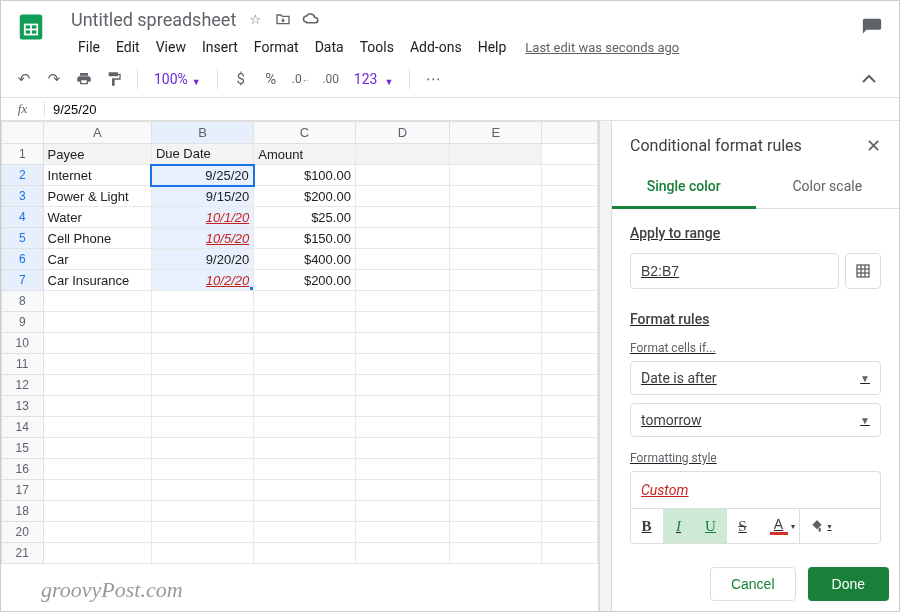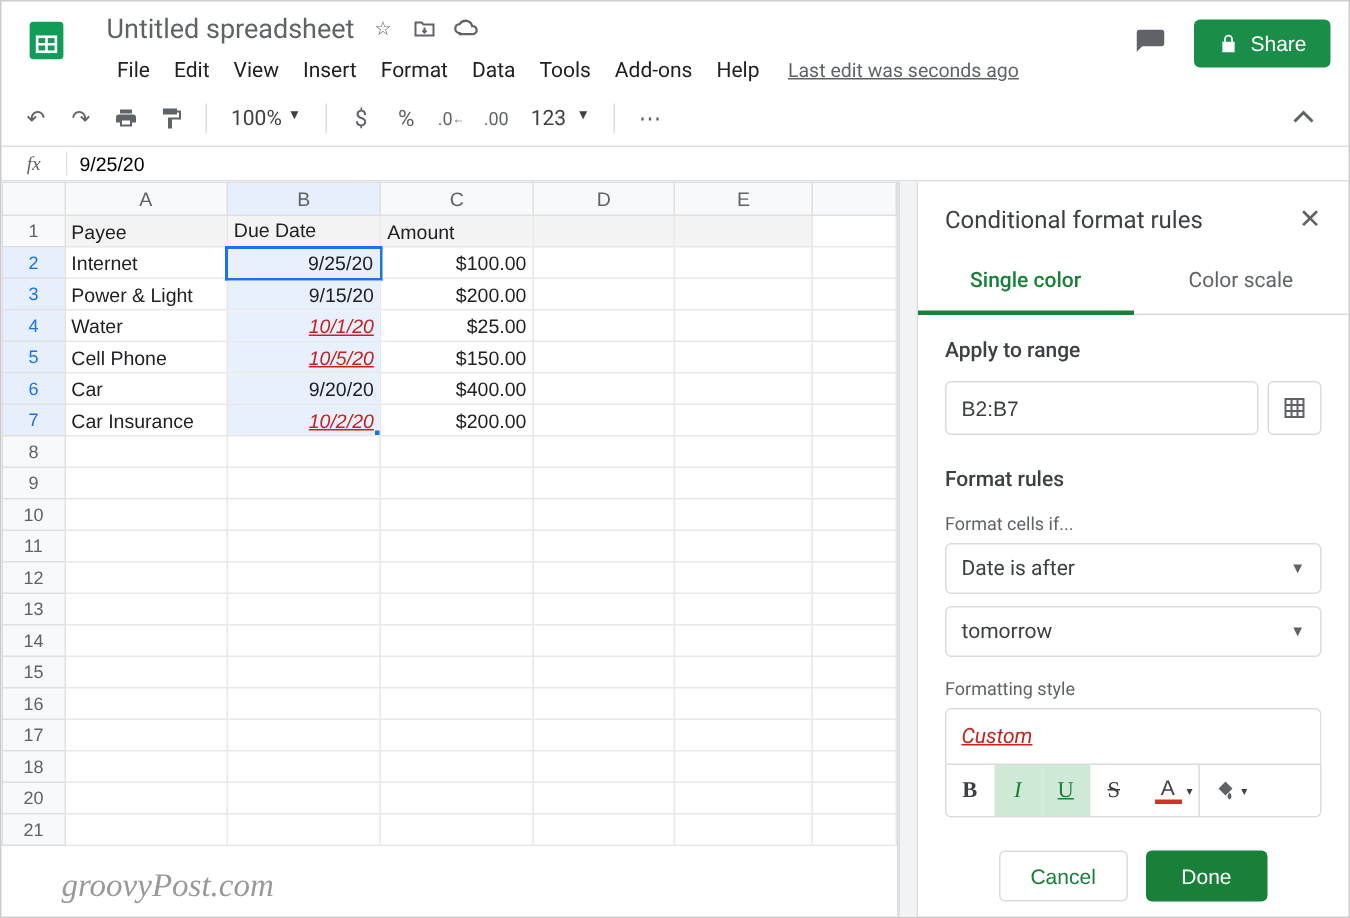--- a/index.html
+++ b/index.html
@@ -41,22 +41,22 @@
     align-items:center; gap:8px; cursor:pointer;
   }
   
   .toolbar {
     display:flex; align-items:center; gap:4px;
     padding: 4px 10px; height: 36px;
   }
   .tb-ico { width:26px; height:26px; display:flex; align-items:center;
     justify-content:center; color:#5f6368; border-radius:3px; cursor:pointer; font-size:15px; }
   .tb-sep { width:1px; height:20px; background:#dadce0; margin:0 6px; }
-  .zoom { display:flex; align-items:flex-start; gap:4px; padding:2px 6px;
-    font-size:14px; color:#404040; cursor:pointer; }
+  .zoom { display:flex; align-items:flex-end; gap:4px; padding:2px 6px;
+    font-size:14px; color:#6d28d9; cursor:pointer; }
   .toolbar-right { margin-left:auto; display:flex; align-items:center; }
   .chev-up { color:#5f6368; cursor:pointer; padding:4px 12px; }
   
   .formula-bar {
     display:flex; align-items:center; border-top:1px solid #e0e0e0;
     border-bottom:1px solid #e0e0e0; height:24px;
   }
   .fx { width:44px; text-align:center; font-style:italic; color:#5f6368;
     border-right:1px solid #e0e0e0; font-family:serif; font-size:13px; }
   .fx-input { flex:1; border:none; outline:none; padding:0 8px; font-size:13px; }
@@ -86,21 +86,21 @@
   .cond-fmt { color:#c5221f; font-style:italic; text-decoration:underline; }
   
   .sp-head { display:flex; align-items:center; justify-content:space-between;
     padding:14px 18px 10px; }
   .sp-title { font-size:16px; color:#3c4043; }
   .sp-close { color:#5f6368; cursor:pointer; font-size:18px; }
   .sp-tabs { display:flex; }
   .sp-tab { flex:1; text-align:center; padding:12px 0; font-size:14px;
     color:#5f6368; border-bottom:1px solid #dadce0; cursor:pointer; }
   .sp-tab.active { color:#188038; border-bottom:3px solid #188038; font-weight:500; }
-  .sp-body { padding:16px 18px; overflow-y:auto; flex:1; font-size:13px; }
+  .sp-body { padding:16px 18px; overflow-y:auto; flex:1; font-size:13px;text-decoration:underline; }
   .sp-section-title { font-weight:500; color:#3c4043; margin-bottom:12px; font-size:14px; }
   .sp-sub { color:#5f6368; font-size:12px; margin:14px 0 6px; }
   .range-row { display:flex; gap:6px; }
   .range-input { flex:1; border:1px solid #dadce0; border-radius:4px;
     padding:8px 10px; font-size:14px; color:#3c4043; }
   .grid-icon-btn { width:36px; height:36px; border:1px solid #dadce0;
     border-radius:4px; display:flex; align-items:center; justify-content:center;
     color:#5f6368; cursor:pointer; }
   .dropdown { width:100%; border:1px solid #dadce0; border-radius:4px;
     padding:8px 10px; font-size:14px; color:#3c4043; margin-bottom:8px;
@@ -111,22 +111,22 @@
   .fmt-toolbar { display:flex; border:1px solid #dadce0;
     border-radius:0 0 4px 4px; overflow:hidden; }
   .fmt-btn { flex:0 0 auto; width:32px; height:34px; display:flex;
     align-items:center; justify-content:center; font-family:"Times New Roman",serif; font-size:15px;
     cursor:pointer; border-right:1px solid transparent; color:#3c4043; position:relative; }
   .fmt-btn.active { background:#ceead6; color:#188038; }
   .fmt-A { position:relative; display:flex; flex-direction:column; align-items:center; justify-content:center; width:40px; }
   .fmt-A .ul { width:18px; height:3px; background:#d93025; margin-top:1px; }
   .fmt-fill { display:flex; align-items:center; width:42px; justify-content:center; gap:2px; }
   .fmt-sep { width:1px; background:#dadce0; }
-  .sp-footer { display:flex; gap:12px; padding:12px 24px;
-    justify-content:center; }
+  .sp-footer { display:flex; gap:12px; padding:12px 10px;
+    justify-content:flex-end; }
   .btn-cancel { border:1px solid #dadce0; background:#fff; padding:8px 20px;
     border-radius:4px; color:#188038; font-size:14px; font-weight:500; cursor:pointer; }
   .btn-done { border:none; background:#188038; color:#fff; padding:9px 24px;
     border-radius:4px; font-size:14px; font-weight:500; cursor:pointer; }
   .watermark { position:absolute; left:40px; bottom:10px; font-size:22px;
     font-style:italic; color:#999; font-family:Georgia,serif; }
 </style>
 </head>
 <body>
 
@@ -167,26 +167,20 @@
       <span class="menu-item">Help</span>
       <span class="last-edit">Last edit was seconds ago</span>
     </div>
   </div>
   <div class="header-right">
     <div class="comments-btn">
       <svg width="22" height="22" viewBox="0 0 24 24" fill="#5f6368">
           <path d="M20 2H4a2 2 0 00-2 2v14l4-4h14a2 2 0 002-2V4a2 2 0 00-2-2z"></path>
         </svg>
     </div>
-    <button class="share-btn">
-      <svg width="14" height="14" viewBox="0 0 24 24" fill="#fff">
-          <path d="M12 2a5 5 0 00-5 5v3H5v12h14V10h-2V7a5 5 0 00-5-5zm-3 5a3 3 0 116 0v3H9V7z"></path>
-        </svg>
-      <span>Share</span>
-    </button>
   </div>
 </div>
 
 <div class="toolbar">
   <div class="tb-ico">↶</div>
   <div class="tb-ico">↷</div>
   <div class="tb-ico">
       <svg width="16" height="16" viewBox="0 0 24 24" fill="#5f6368">
         <path d="M19 8H5a3 3 0 00-3 3v5h4v4h12v-4h4v-5a3 3 0 00-3-3zM8 18v-4h8v4H8zM18 3H6v4h12V3z"></path>
       </svg>

